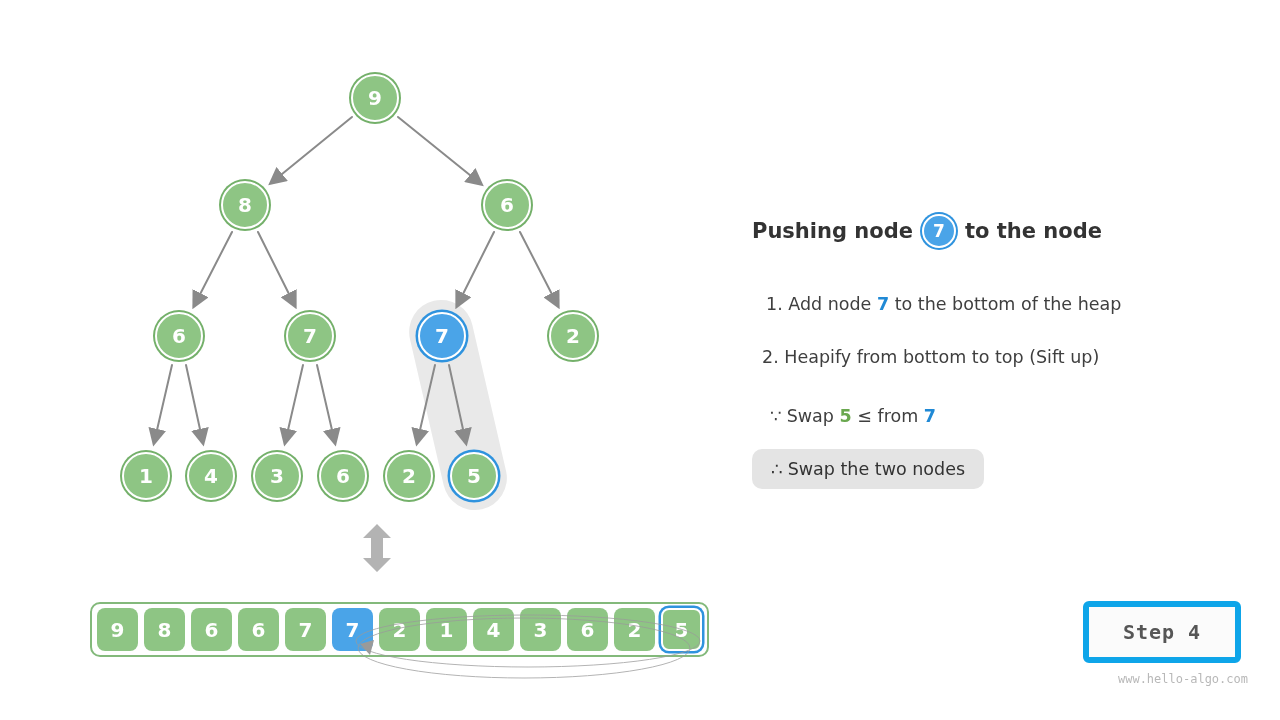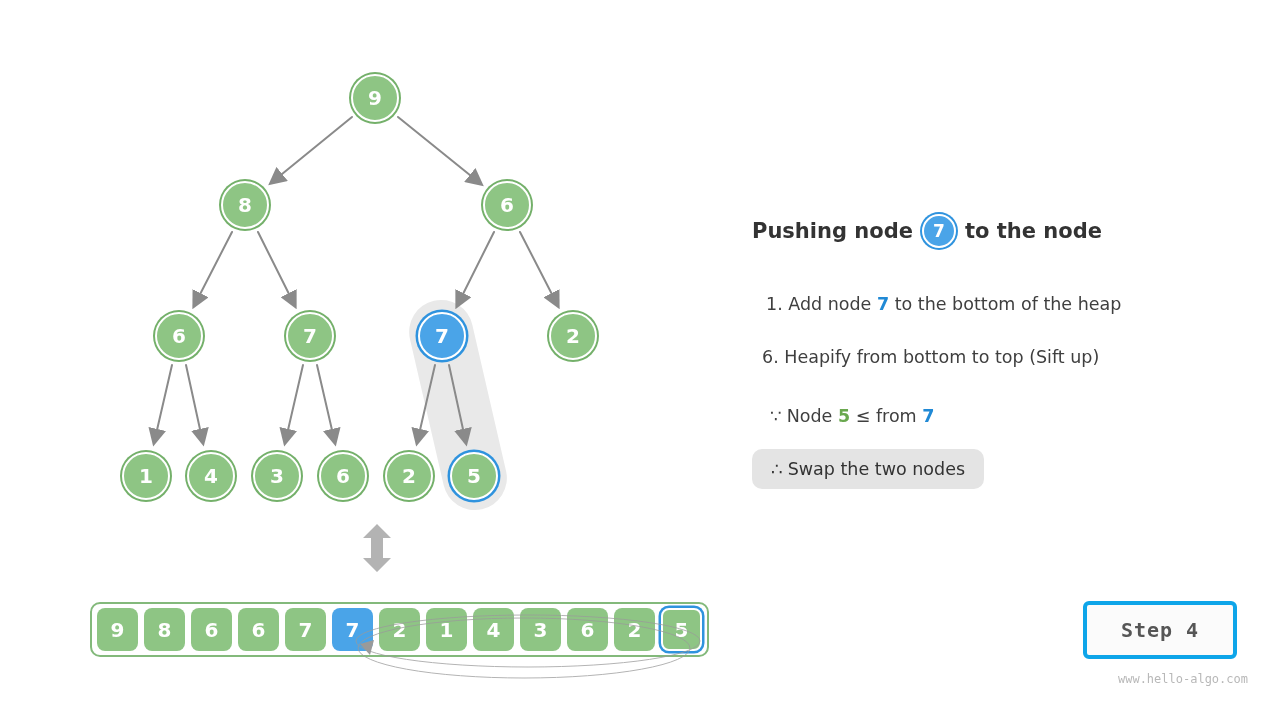--- a/index.html
+++ b/index.html
@@ -54,21 +54,21 @@
   .step-line{position:absolute;font-size:17.5px;color:#3f3f3f;z-index:4;}
   .t-blue{color:#2089d5;font-weight:bold;}
   .t-green{color:#6aa84f;font-weight:bold;}
   .therefore-box{
     position:absolute;left:752px;top:449px;background:#e4e4e4;border-radius:10px;
     padding:10px 19px;font-size:17.5px;color:#333333;z-index:4;
   }
 
   .step-box{
     position:absolute;left:1083px;top:601px;width:146px;height:50px;
-    border:4px solid #0ea5e9;border-radius:6px;background:#fbfbfb;
+    border:6px solid #0ea5e9;border-radius:6px;background:#fbfbfb;
     display:flex;align-items:center;justify-content:center;
     font-family:"DejaVu Sans Mono","Liberation Mono",monospace;
     font-size:20px;font-weight:bold;color:#565656;letter-spacing:1px;z-index:4;
   }
   .watermark{
     position:absolute;right:32px;top:672px;
     font-family:"DejaVu Sans Mono","Liberation Mono",monospace;
     font-size:12px;color:#b8b8b8;z-index:4;
   }
 </style>
@@ -196,25 +196,25 @@
       <span>7</span>
     </span>
   <span>to the node</span>
 </div>
 
 <div class="step-line" style="left:766px;top:294px">
   <span>1. Add node </span><span class="t-blue">7</span><span> to the bottom of the heap</span>
 </div>
 
 <div class="step-line" style="left:762px;top:347px">
-  <span>6. Heapify from bottom to top (Sift up)</span>
+  <span>2. Heapify from bottom to top (Sift up)</span>
 </div>
 
 <div class="step-line" style="left:770px;top:406px">
-  <span>∵ Node </span><span class="t-green">5</span><span> ≤ from </span><span class="t-blue">7</span>
+  <span>∵ Swap </span><span class="t-green">5</span><span> ≤ from </span><span class="t-blue">7</span>
 </div>
 
 <div class="therefore-box">
   <span>∴ Swap the two nodes</span>
 </div>
 
 <div class="step-box">
   <span>Step 4</span>
 </div>
 

